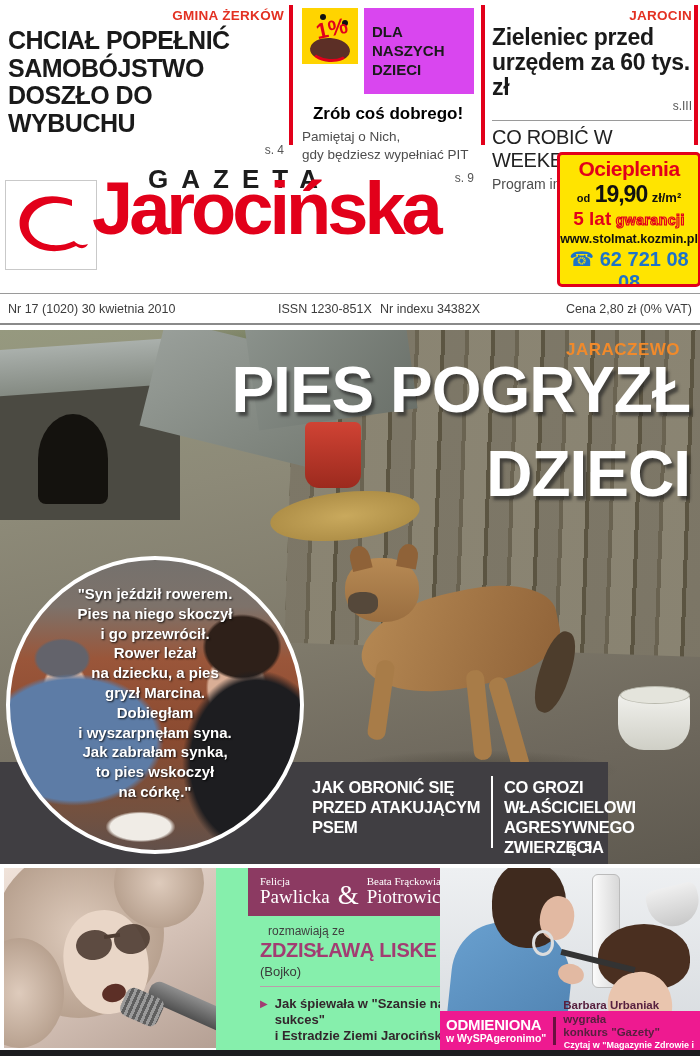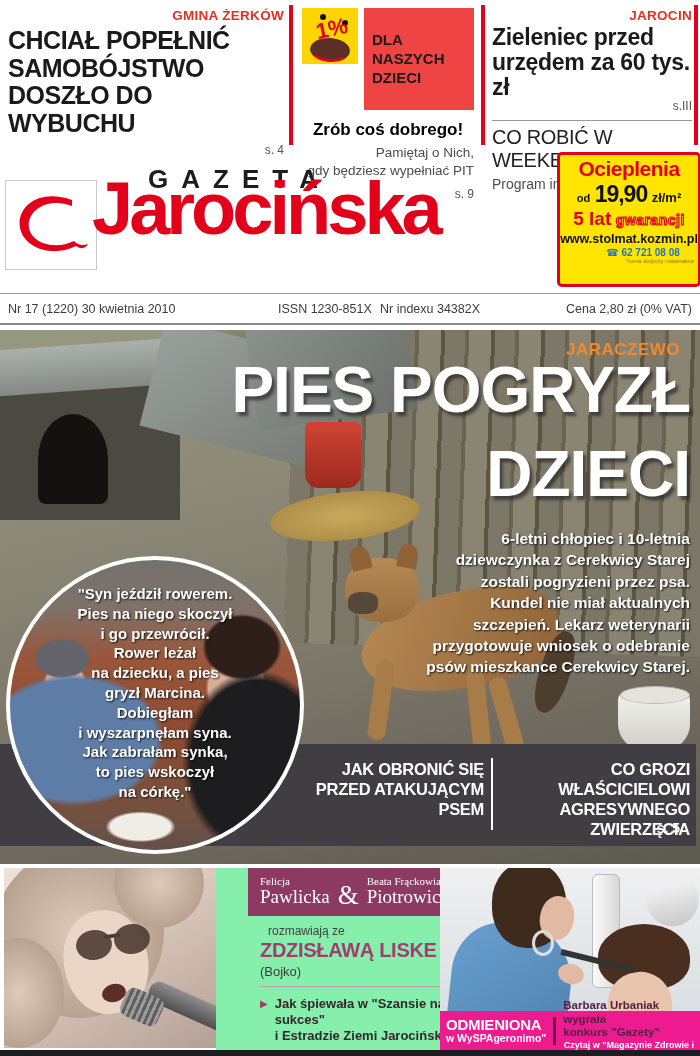--- a/index.html
+++ b/index.html
@@ -15,21 +15,21 @@
   .kicker{color:#e33122;font-weight:700;font-size:13.5px;text-align:right;letter-spacing:.3px;}
   .pageref{color:#555;font-size:12px;text-align:right;}
   .t-left{left:8px;top:8px;width:276px;}
   .t-left .hl{font-size:25px;line-height:1.1;font-weight:800;letter-spacing:-.5px;margin-top:4px;}
   .t-mid{left:302px;top:8px;width:172px;}
   .t-mid-toprow{display:flex;gap:6px;}
   .smiley{width:56px;height:56px;background:#ffd400;position:relative;flex:0 0 auto;}
   .smiley .eye{position:absolute;width:6px;height:6px;border-radius:50%;background:#111;}
   .smiley .one{position:absolute;left:14px;top:8px;color:#e2001a;font-weight:900;font-size:22px;transform:rotate(-12deg);}
   .smiley .mouth{position:absolute;left:8px;top:30px;width:34px;height:18px;border:3px solid #e2001a;border-color:transparent transparent #e2001a transparent;border-radius:50%;transform:rotate(4deg);}
-  .badge{background:#ef4444;padding:23px 8px;font-weight:800;font-size:15px;line-height:1.25;}
+  .badge{background:#d946ef;padding:15px 8px;font-weight:800;font-size:15px;line-height:1.25;}
   .t-mid .good{color:#000000;font-weight:800;font-size:17px;margin-top:10px;}
   .t-mid .pit{color:#4d4d4d;font-size:13.5px;line-height:1.3;margin-top:4px;}
   .t-right{left:492px;top:8px;width:200px;}
   .t-right .hl1{font-size:23px;line-height:1.08;font-weight:800;letter-spacing:-.3px;margin-top:2px;}
   .t-right .div{border-top:1px solid #9a9a9a;margin:7px 0 5px 0;}
   .t-right .hl2{font-size:20px;font-weight:500;letter-spacing:-.3px;color:#222;}
   .t-right .row{display:flex;justify-content:space-between;margin-top:4px;align-items:baseline;}
   .t-right .sub{color:#4d4d4d;font-size:14px;}
 
   
@@ -40,21 +40,21 @@
   .adbox{left:557px;top:152px;width:138px;height:129px;background:#ffe400;border:3px solid #e2001a;border-radius:5px;text-align:center;overflow:hidden;}
   .adbox .l1{color:#e2001a;font-weight:900;font-size:21px;margin-top:2px;letter-spacing:-.5px;}
   .adbox .l2{color:#111;font-weight:900;margin-top:0;}
   .adbox .l2 .sm{font-size:11px;}
   .adbox .l2 .big{font-size:23px;letter-spacing:-1px;}
   .adbox .l2 .unit{font-size:13px;}
   .adbox .l3{margin-top:0;}
   .adbox .l3 .a{color:#e2001a;font-weight:900;font-size:19px;}
   .adbox .l3 .b{color:#ffe400;font-weight:900;font-size:14px;-webkit-text-stroke:1.2px #e2001a;letter-spacing:.5px;}
   .adbox .l4{color:#111;font-weight:800;font-size:12.5px;margin-top:2px;}
-  .adbox .l5{color:#1e73c8;font-weight:800;font-size:10px;margin-top:1px;padding-left:28px;}
+  .adbox .l5{color:#1e73c8;font-weight:800;font-size:20px;margin-top:1px;}
   .adbox .note{color:#8a7a10;font-size:6px;text-align:right;padding-right:4px;}
 
   
   .issuebar{left:0;top:293px;width:700px;height:29px;border-top:1px solid #9a9a9a;border-bottom:2px solid #8a8a8a;font-size:12.5px;color:#3c3c3c;}
   .issuebar span{position:absolute;top:8px;}
   .iss-nr{left:8px;} .iss-issn{left:278px;} .iss-idx{left:380px;} .iss-price{right:8px;}
 
   
   .photo{left:0;top:330px;width:700px;height:534px;overflow:hidden;background:linear-gradient(168deg,#96997f 0%,#8d8a78 28%,#7f7a6b 55%,#6d675c 80%,#5f5a50 100%);}
   .fence{position:absolute;right:-20px;top:-10px;width:430px;height:330px;transform:rotate(2deg);
@@ -88,21 +88,21 @@
       radial-gradient(ellipse 150px 110px at 22% 62%,#5d7ca6 0%,#5d7ca6 55%,transparent 60%),
       radial-gradient(ellipse 120px 150px at 85% 70%,#1d1d20 0%,#1d1d20 55%,transparent 62%),
       radial-gradient(ellipse 60px 50px at 80% 30%,#2e2019 0%,#2e2019 60%,transparent 66%),
       radial-gradient(ellipse 46px 56px at 78% 44%,#d9ae96 0%,#d9ae96 60%,transparent 66%),
       radial-gradient(ellipse 42px 30px at 18% 34%,#63636b 0%,#63636b 60%,transparent 68%),
       radial-gradient(ellipse 34px 40px at 19% 44%,#dcb49c 0%,#dcb49c 58%,transparent 66%),
       radial-gradient(ellipse 50px 22px at 45% 92%,#f0ece6 0%,#f0ece6 60%,transparent 70%),
       linear-gradient(180deg,#75716d 0%,#7d726a 16%,#9a563a 34%,#8a4a30 62%,#74513f 86%,#62504a 100%);}
   .circle .quote{position:absolute;left:0;top:24px;width:100%;text-align:center;color:#fff;font-weight:800;font-size:15px;line-height:1.32;text-shadow:1px 1px 2px rgba(0,0,0,.8);}
 
-  .darkbar{position:absolute;left:0;top:414px;width:696px;height:102px;background:#403e42;z-index:3;text-align:right;}
+  .darkbar{position:absolute;left:0;top:432px;width:608px;height:102px;background:#403e42;z-index:3;}
   .darkbar .c1{position:absolute;left:312px;top:15px;width:172px;}
   .darkbar .c2{position:absolute;left:504px;top:15px;width:186px;}
   .darkbar .col{color:#fff;font-weight:800;font-size:16.5px;line-height:1.22;letter-spacing:-.3px;}
   .darkbar .vline{position:absolute;left:491px;top:14px;width:2px;height:72px;background:#fff;}
   .darkbar .pg{position:absolute;right:16px;bottom:10px;color:#fff;font-weight:700;font-size:14px;}
 
   
   .b-left{left:4px;top:868px;width:212px;height:180px;overflow:hidden;background:linear-gradient(150deg,#f0e3da,#d3c0b5 55%,#b5a094);}
   .hairblob{position:absolute;border-radius:50%;background:radial-gradient(#decbbc,#a8907d);}
   .face{position:absolute;left:60px;top:42px;width:84px;height:104px;background:#e9d6c7;border-radius:48%;transform:rotate(-10deg);}
@@ -168,21 +168,21 @@
   <div class="t-mid-toprow">
     <div class="smiley">
       <div class="eye" style="left:18px;top:6px;"></div>
       <div class="eye" style="left:40px;top:12px;"></div>
       <div class="one">1%</div>
       <div class="mouth"></div>
     </div>
     <div class="badge">DLA NASZYCH DZIECI</div>
   </div>
   <div class="good" style="text-align:center;">Zrób coś dobrego!</div>
-  <div class="pit pl" style="text-align:right;">Pamiętaj o Nich,
+  <div class="pit pl" style="text-align:left;">Pamiętaj o Nich,
 gdy będziesz wypełniać PIT</div>
   <div class="pageref" style="margin-top:8px;">s. 9</div>
 </div>
 
 <div class="teaser-divider" style="left:481px;"></div>
 
 <div class="abs t-right">
   <div class="kicker">JAROCIN</div>
   <div class="hl1">Zieleniec przed urzędem za 60 tys. zł</div>
   <div class="pageref">s.III</div>
@@ -207,21 +207,21 @@
 <div class="abs adbox">
   <div class="l1">Ocieplenia</div>
   <div class="l2"><span class="sm">od</span> <span class="big">19,90</span> <span class="unit">zł/m²</span></div>
   <div class="l3"><span class="a">5 lat</span> <span class="b">gwarancji</span></div>
   <div class="l4">www.stolmat.kozmin.pl</div>
   <div class="l5"><span>☎</span> <span>62 721 08 08</span></div>
   <div class="note">*cena dotyczy materiałów</div>
 </div>
 
 <div class="abs issuebar">
-  <span class="iss-nr">Nr 17 (1220) 30 kwietnia 2010</span>
+  <span class="iss-nr">Nr 17 (1020) 30 kwietnia 2010</span>
   <span class="iss-issn">ISSN 1230-851X</span>
   <span class="iss-idx">Nr indexu 34382X</span>
   <span class="iss-price">Cena 2,80 zł (0% VAT)</span>
 </div>
 
 <div class="abs photo">
   <div class="fence"></div>
   <div class="moss"></div>
   <div class="doghouse">
     <div class="roof"></div>
@@ -239,27 +239,20 @@
   <div class="dog-tail"></div>
   <div class="dog-head"></div>
   <div class="dog-ear1"></div>
   <div class="dog-ear2"></div>
   <div class="dog-muzzle"></div>
   <div class="whitebucket"></div>
 
   <div class="jar-kicker">JARACZEWO</div>
   <div class="hl-main l2">DZIECI</div>
   <div class="hl-main l1">PIES POGRYZŁ</div>
-  <div class="lead pl">6-letni chłopiec i 10-letnia
-dziewczynka z Cerekwicy Starej
-zostali pogryzieni przez psa.
-Kundel nie miał aktualnych
-szczepień. Lekarz weterynarii
-przygotowuje wniosek o odebranie
-psów mieszkance Cerekwicy Starej.</div>
 
   <div class="darkbar">
     <div class="c1 col">JAK OBRONIĆ SIĘ PRZED ATAKUJĄCYM PSEM</div>
     <div class="vline"></div>
     <div class="c2 col">CO GROZI WŁAŚCICIELOWI AGRESYWNEGO ZWIERZĘCIA</div>
     <div class="pg">s. 5</div>
   </div>
 
   <div class="circle">
     <div class="quote pl">"Syn jeździł rowerem.

